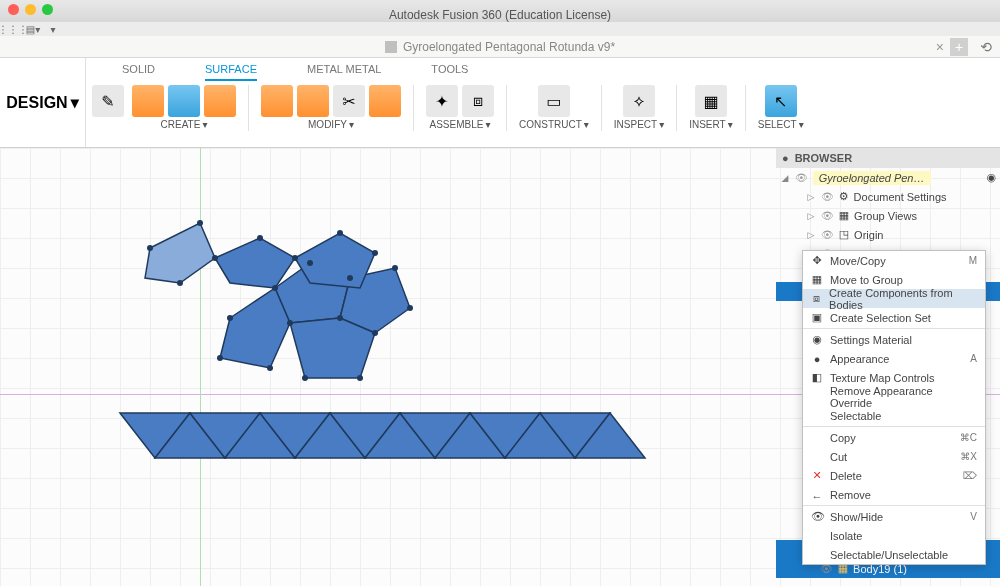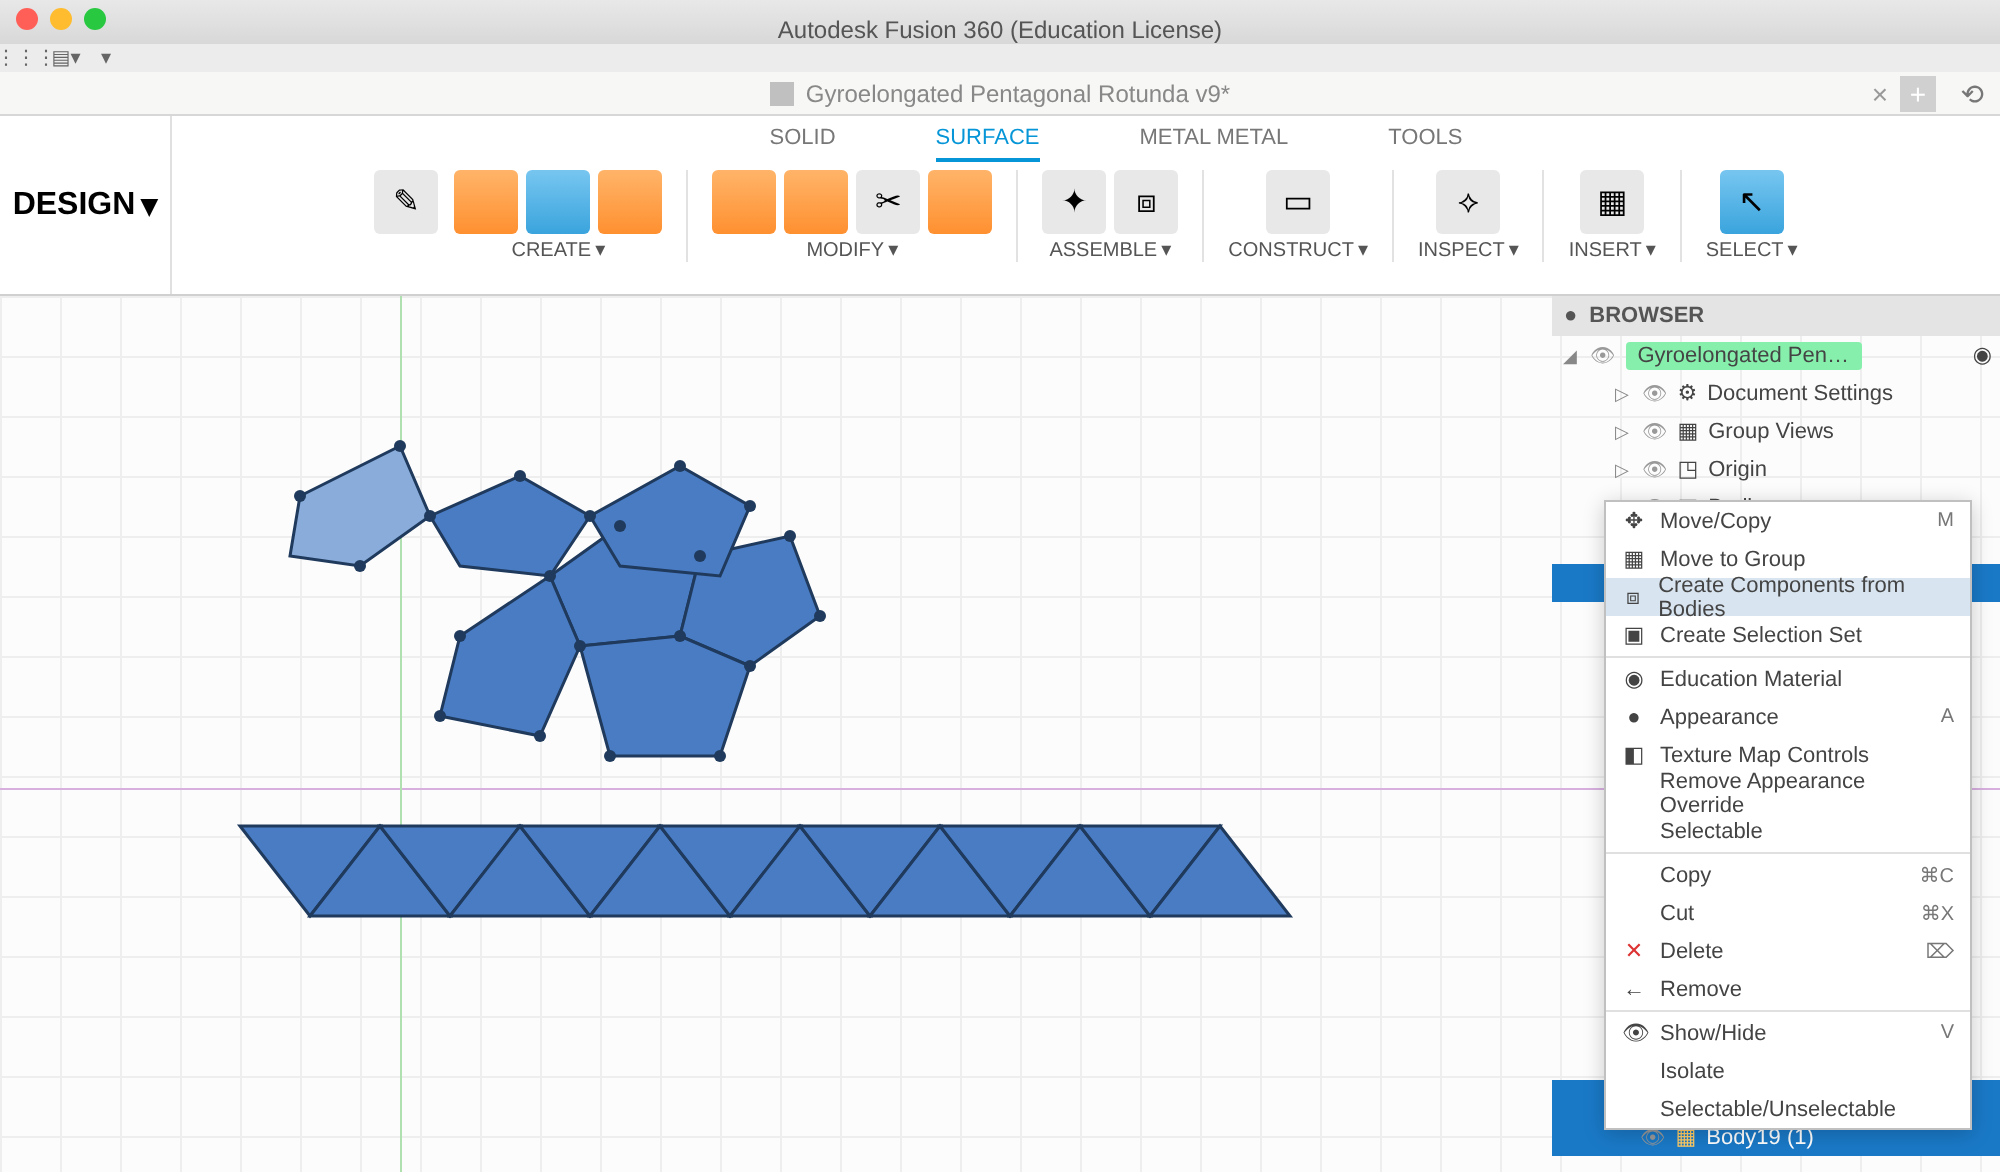--- a/index.html
+++ b/index.html
@@ -81,21 +81,21 @@
   <span class="tab-close">×</span>
   <span class="tab-plus">+</span>
   <span class="tab-refresh">⟲</span>
 </div>
 
 <div class="ribbon">
   <div class="design-btn">
     <span>DESIGN</span>
       <span>▾</span>
   </div>
-  <div class="ribbon-col" style="flex:1; align-items:center;">
+  <div class="ribbon-col" style="flex:1; align-items:flex-start;">
     <div class="ribbon-tabs" style="padding-left:30px; gap:50px;">
       <span>SOLID</span>
       <span class="active">SURFACE</span>
       <span>METAL METAL</span>
       <span>TOOLS</span>
     </div>
     <div class="ribbon-icons">
 
       <div class="ribboncell">
           <div class="iconbox gray">✎</div>
@@ -210,21 +210,21 @@
   </svg>
 
   <div class="browser">
     <div class="browser-hdr">
       <span>●</span>
       <span>BROWSER</span>
     </div>
     <div class="browser-row">
       <span class="tri">◢</span>
       <span class="eye">👁</span>
-      <span style="background:#86efac;padding:1px 6px;border-radius:2px;">Gyroelongated Pen…</span>
+      <span style="background:#fef9c3;padding:1px 6px;border-radius:2px;font-style:italic;">Gyroelongated Pen…</span>
       <span style="margin-left:auto;">◉</span>
     </div>
     <div id="browser-items">
         <div class="browser-row indent2">
           <span class="tri">▷</span>
           <span class="eye">👁</span>
           <span>⚙</span>
           <span>Document Settings</span>
         </div>
         <div class="browser-row indent2">
@@ -274,21 +274,21 @@
         <span class="cm-ico" style="">⧈</span>
         <span>Create Components from Bodies</span>
       </div>
       <div class="cm-item">
         <span class="cm-ico" style="">▣</span>
         <span>Create Selection Set</span>
       </div>
       <div class="cm-sep"></div>
       <div class="cm-item">
         <span class="cm-ico" style="">◉</span>
-        <span>Education Material</span>
+        <span>Settings Material</span>
       </div>
       <div class="cm-item">
         <span class="cm-ico" style="">●</span>
         <span>Appearance</span>
         <span class="cm-shortcut">A</span>
       </div>
       <div class="cm-item">
         <span class="cm-ico" style="">◧</span>
         <span>Texture Map Controls</span>
       </div>

